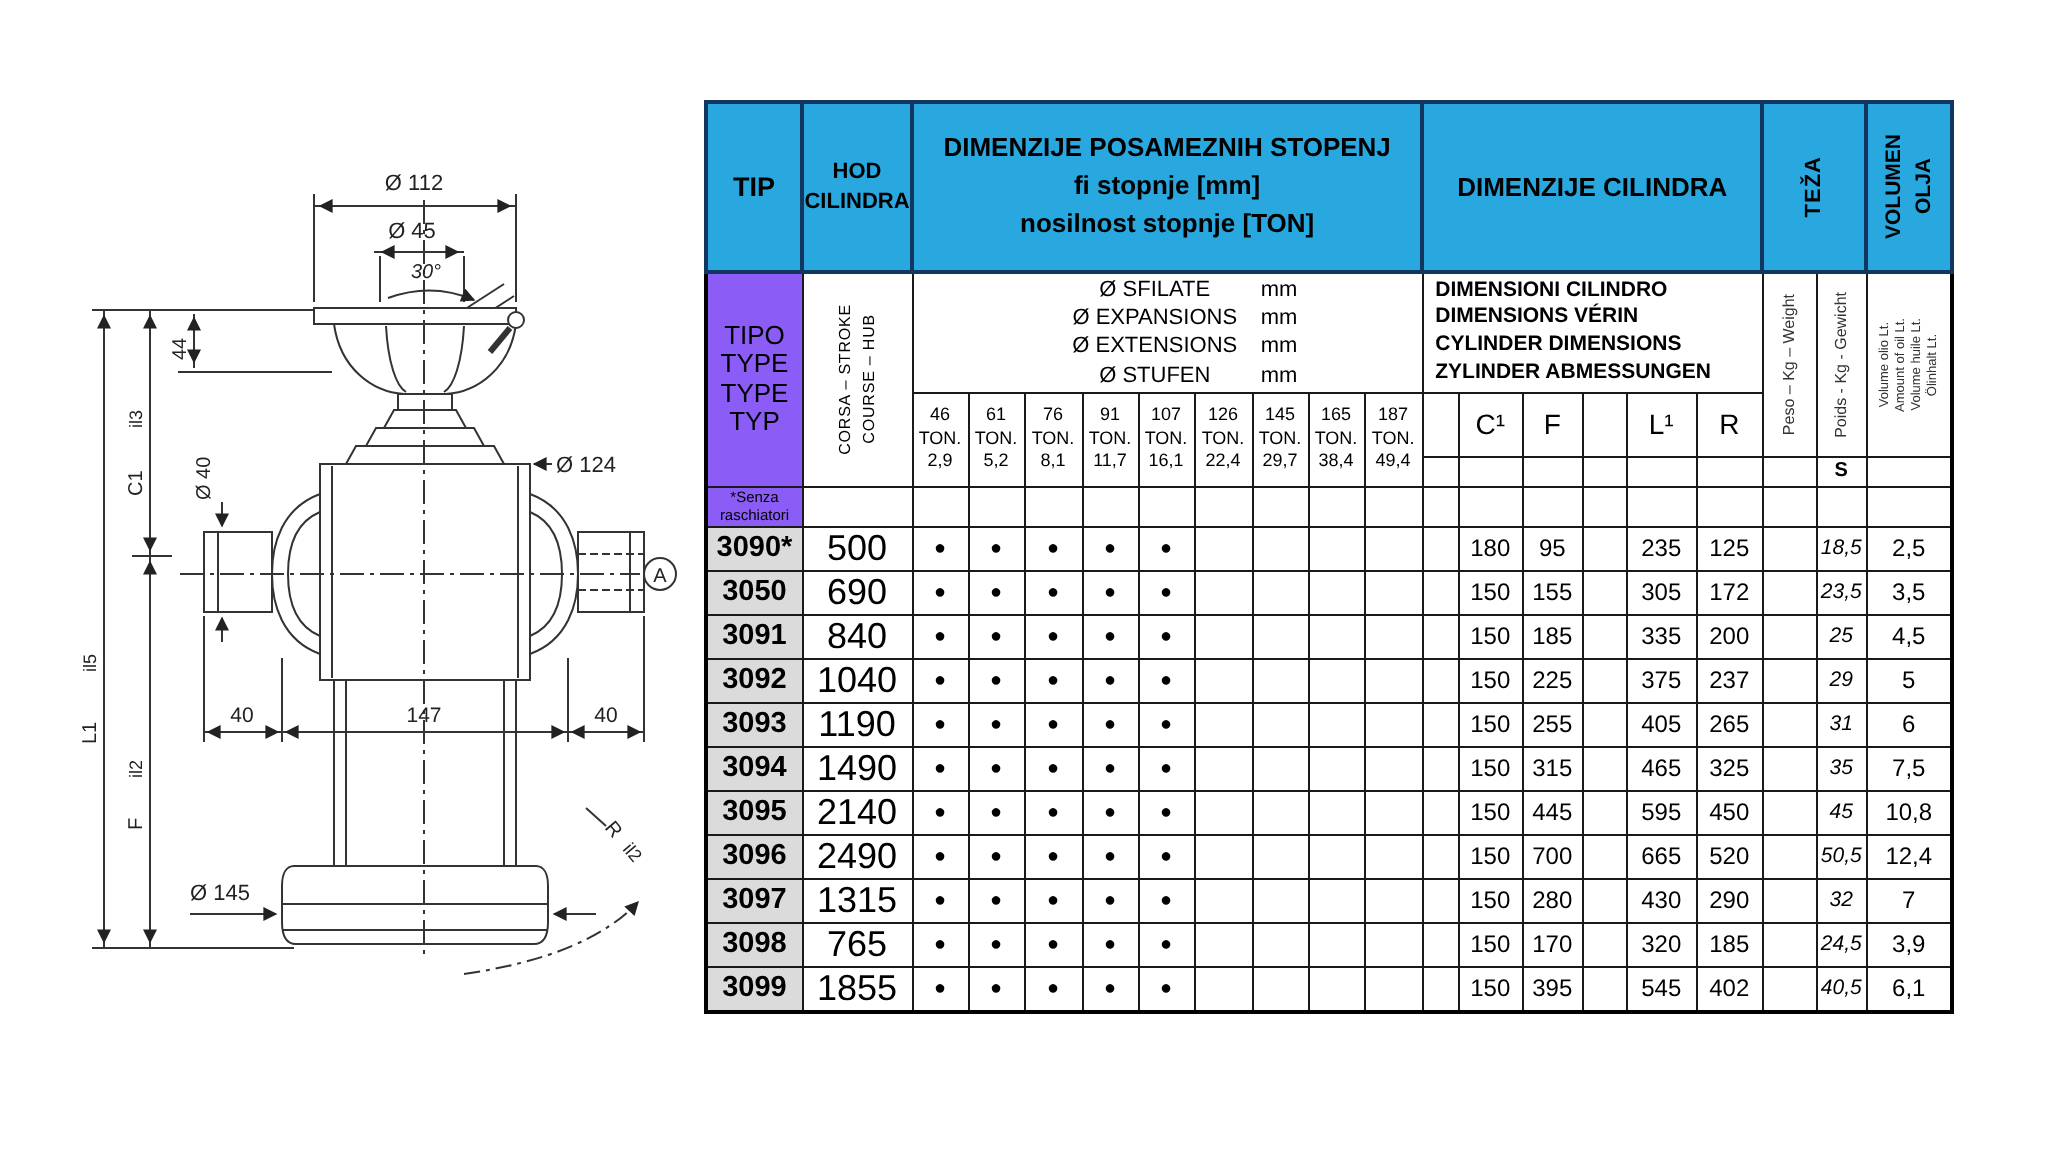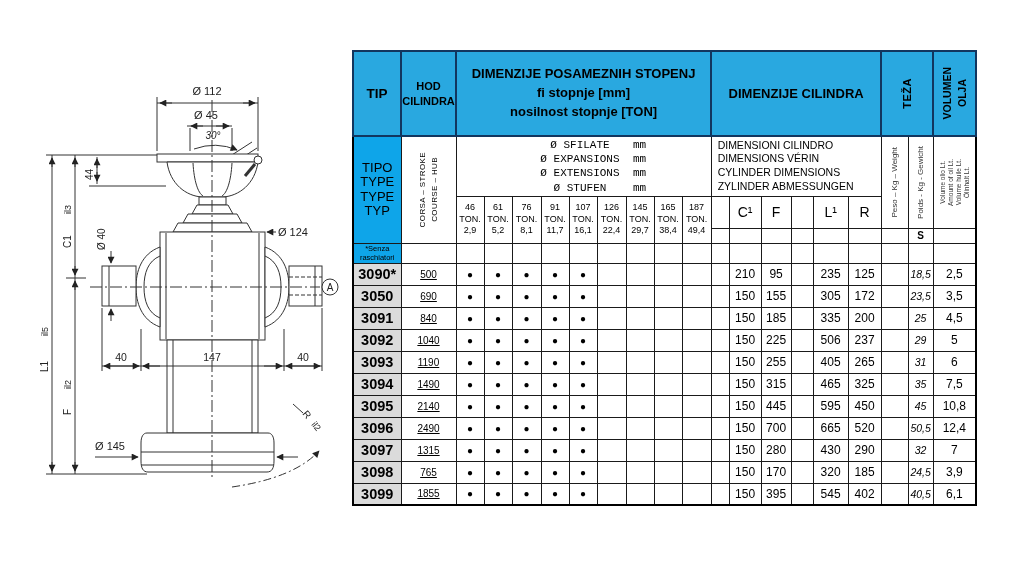--- a/index.html
+++ b/index.html
@@ -12,38 +12,38 @@
   #spec-table{position:absolute;left:352px;top:50px;width:623px;height:455px;
               border-collapse:collapse;table-layout:fixed;border:2px solid #000;}
   #spec-table td{padding:0;border:1px solid #1a1a1a;text-align:center;vertical-align:middle;overflow:hidden;}
   tr.r1{height:85px} tr.r2{height:60px} tr.r3{height:32px} tr.r4{height:15px} tr.r5{height:20px}
   tr.datarow{height:22px}
   .hblue{background:#29A8E0;border:2.5px solid #12365F !important;font-weight:bold;}
   .hdr-stopnje{font-size:13px;line-height:1.45;}
   .hdr-cilindra{font-size:13px;}
   .hdr-tip{font-size:13.5px;}
   .hdr-hod{font-size:11px;line-height:1.3;}
-  .greycell{background:#0ea5e9;}
+  .greycell{background:#8b5cf6;}
   .tipo{font-size:13px;line-height:1.12;}
   .vwrap{display:flex;height:100%;align-items:center;justify-content:center;gap:3px;}
   .vtext{writing-mode:vertical-rl;transform:rotate(180deg);white-space:nowrap;}
   .corsa .vtext{font-size:8px;letter-spacing:.4px;}
   .teza .vtext{font-size:11px;font-weight:bold;letter-spacing:.5px;}
   .volhead .vtext{font-size:10.5px;font-weight:bold;}
   .peso .vtext,.poids .vtext{font-size:8px;color:#333;}
   .volsub .vtext{font-size:6.5px;color:#333;}
-  .sfilate{font-size:11px;text-align:left;padding-left:6px !important;line-height:1.3;font-family:Liberation Mono, monospace;}
+  .sfilate{font-size:11px;text-align:left;padding-left:6px !important;line-height:1.3;}
   .sfilate .lab{display:inline-block;width:106px;}
-  .dimsblk{font-size:10.5px;font-weight:normal;text-align:left !important;padding-left:6px !important;line-height:1.32;margin-left:44px;}
+  .dimsblk{font-size:10.5px;font-weight:bold;text-align:left !important;padding-left:6px !important;line-height:1.32;margin-left:44px;}
   .toncell{font-size:9px;line-height:1.3;}
   .collab{font-size:14px;}
   .slab{font-size:10px;font-weight:bold;}
   .notecell{font-size:7.5px;line-height:1.2;}
   .tipdata{background:#DBDBDB;font-weight:bold;font-size:14.5px;}
-  .hoddata{font-size:10px;text-decoration:underline;}
+  .hoddata{font-size:18px;}
   .dotcell{font-size:10px;}
   .num{font-size:12px;}
   .kg{font-size:10.5px;font-style:italic;}
   .datarow td{border-top:1.5px solid #000;}
 </style>
 </head>
 <body>
 
 <svg id="diagram-svg" width="352" height="576" viewBox="0 0 352 576">
   <defs>
@@ -395,21 +395,21 @@
         <td class="dotcell">●</td>
         <td class="dotcell">●</td>
         <td class="dotcell">●</td>
         <td class="dotcell">●</td>
         <td class="dotcell">●</td>
         <td class="dotcell"></td>
         <td class="dotcell"></td>
         <td class="dotcell"></td>
         <td class="dotcell"></td>
         <td></td>
-        <td class="num">210</td>
+        <td class="num">180</td>
         <td class="num">95</td>
         <td></td>
         <td class="num">235</td>
         <td class="num">125</td>
         <td></td>
         <td class="kg">18,5</td>
         <td class="num">2,5</td>
       </tr>
       <tr class="datarow">
         <td class="tipdata">3050</td>
@@ -464,21 +464,21 @@
         <td class="dotcell">●</td>
         <td class="dotcell">●</td>
         <td class="dotcell"></td>
         <td class="dotcell"></td>
         <td class="dotcell"></td>
         <td class="dotcell"></td>
         <td></td>
         <td class="num">150</td>
         <td class="num">225</td>
         <td></td>
-        <td class="num">506</td>
+        <td class="num">375</td>
         <td class="num">237</td>
         <td></td>
         <td class="kg">29</td>
         <td class="num">5</td>
       </tr>
       <tr class="datarow">
         <td class="tipdata">3093</td>
         <td class="hoddata">1190</td>
         <td class="dotcell">●</td>
         <td class="dotcell">●</td>

